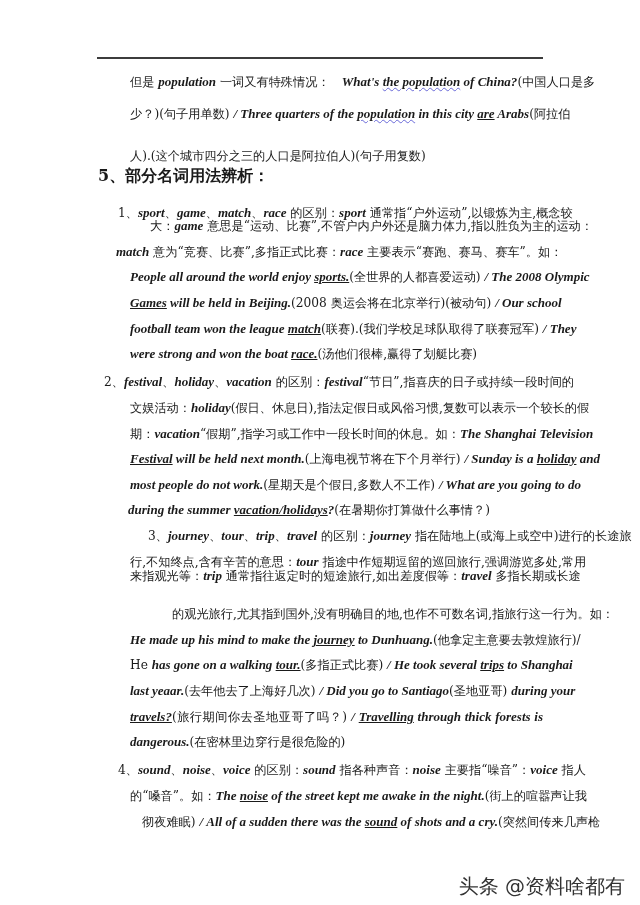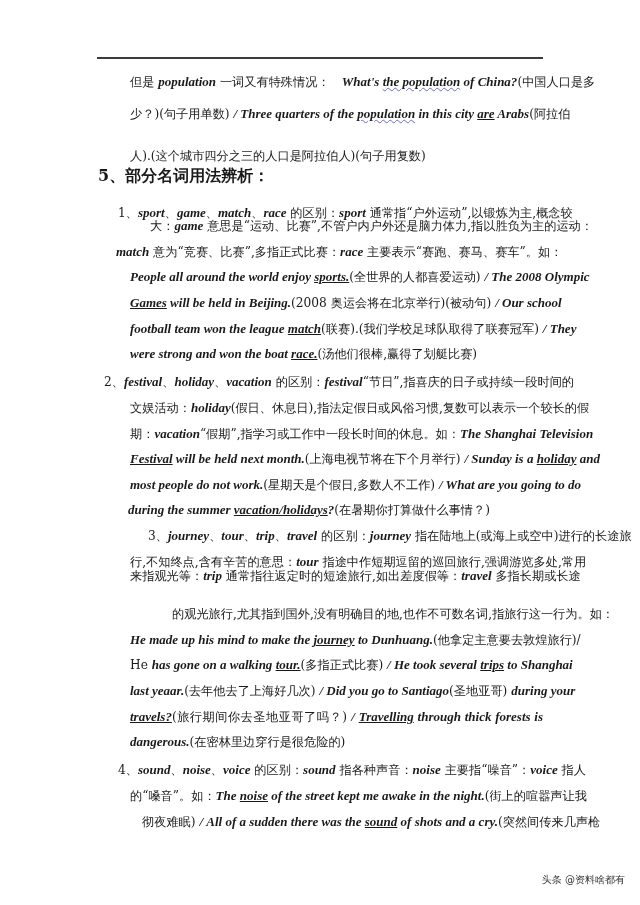--- a/index.html
+++ b/index.html
@@ -6,21 +6,21 @@
   body { width:640px; height:905px; position:relative; overflow:hidden;
          font-family:"DejaVu Serif","Liberation Serif",serif; color:#1a1a1a; }
   .rule { position:absolute; left:97px; top:57px; width:446px; height:2px; background:#3c3c3c; }
   .line { position:absolute; white-space:nowrap; font-size:12.2px; line-height:16px; }
   .en { font-family:"Liberation Serif",serif; font-weight:bold; font-style:italic; font-size:13px; }
   .u { text-decoration:underline; }
   .wavy { text-decoration:underline wavy #6a6ad8; text-decoration-thickness:1px; }
   .heading { font-weight:bold; font-size:16px; }
   .just { text-align:justify; text-align-last:justify; }
   .footer { position:absolute; right:15px; top:873px; font-family:"DejaVu Sans",sans-serif;
-            font-size:10px; color:#333; white-space:nowrap; }
+            font-size:20px; color:#333; white-space:nowrap; }
 </style>
 </head>
 <body>
 
 <div>
   <div class="rule"></div>
 
   <div id="intro">
       <div class="line just" style="left: 130px; top: 74px; width: 412px;"><span>但是 </span><span class="en">population</span><span> 一词又有特殊情况：　</span><span class="en">What's </span><span class="en wavy">the population</span><span class="en"> of China?</span><span>(中国人口是多</span></div>
       <div class="line just" style="left: 130px; top: 106px; width: 412px;"><span>少？)(句子用单数) </span><span class="en">/ Three quarters of the </span><span class="en wavy">population</span><span class="en"> in this city </span><span class="en u">are</span><span class="en"> Arabs</span><span>(阿拉伯</span></div>

